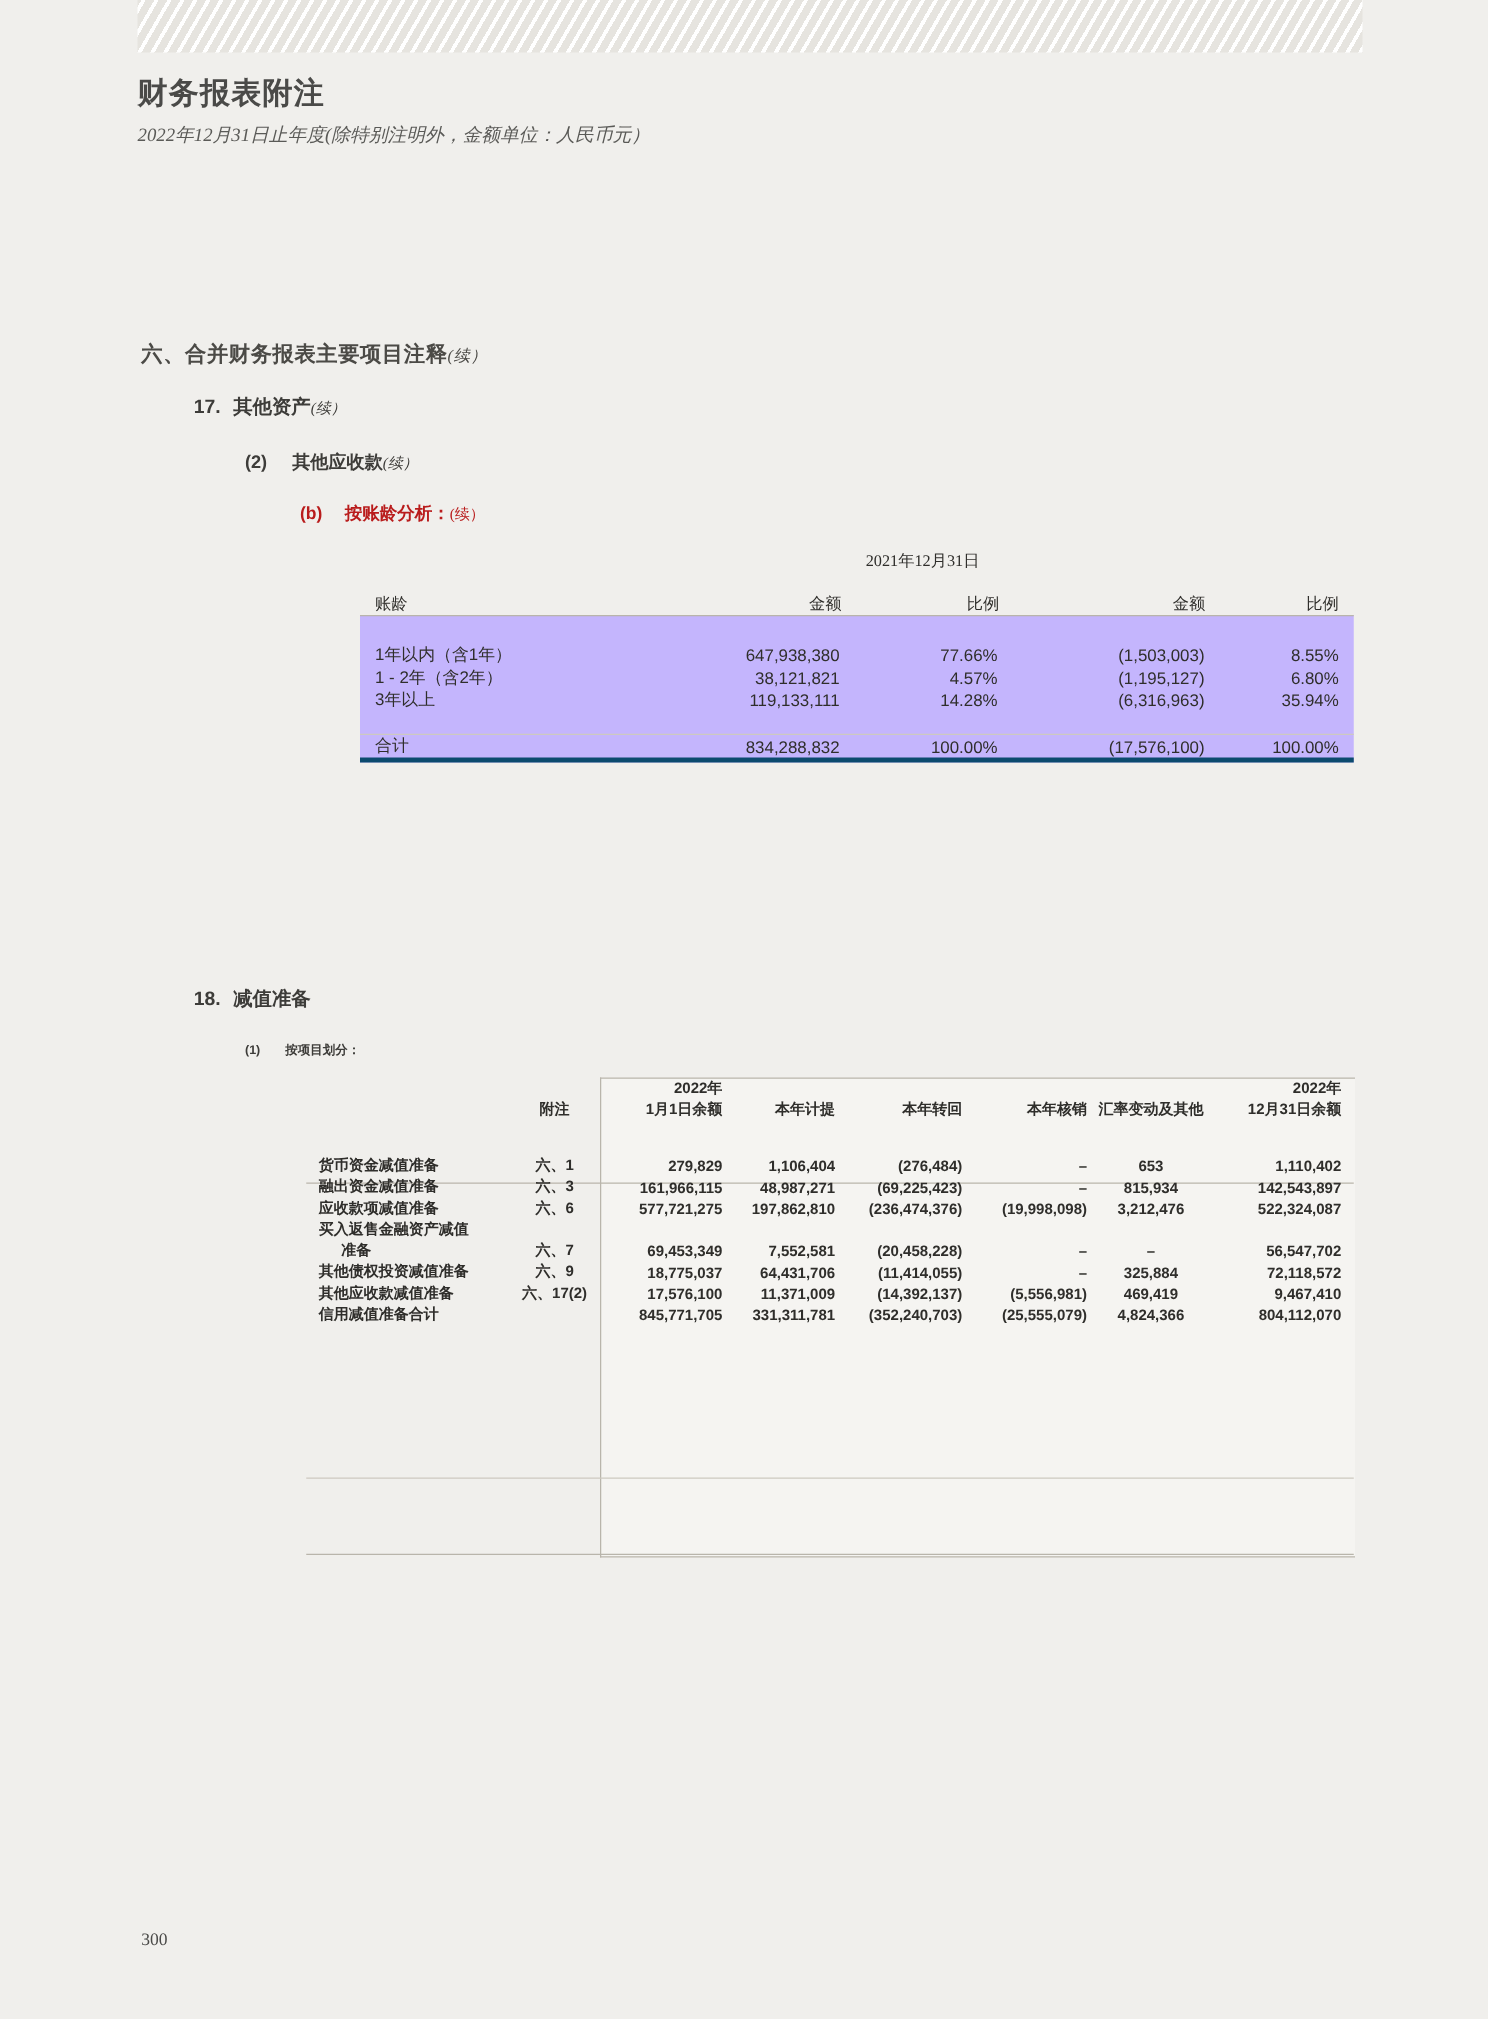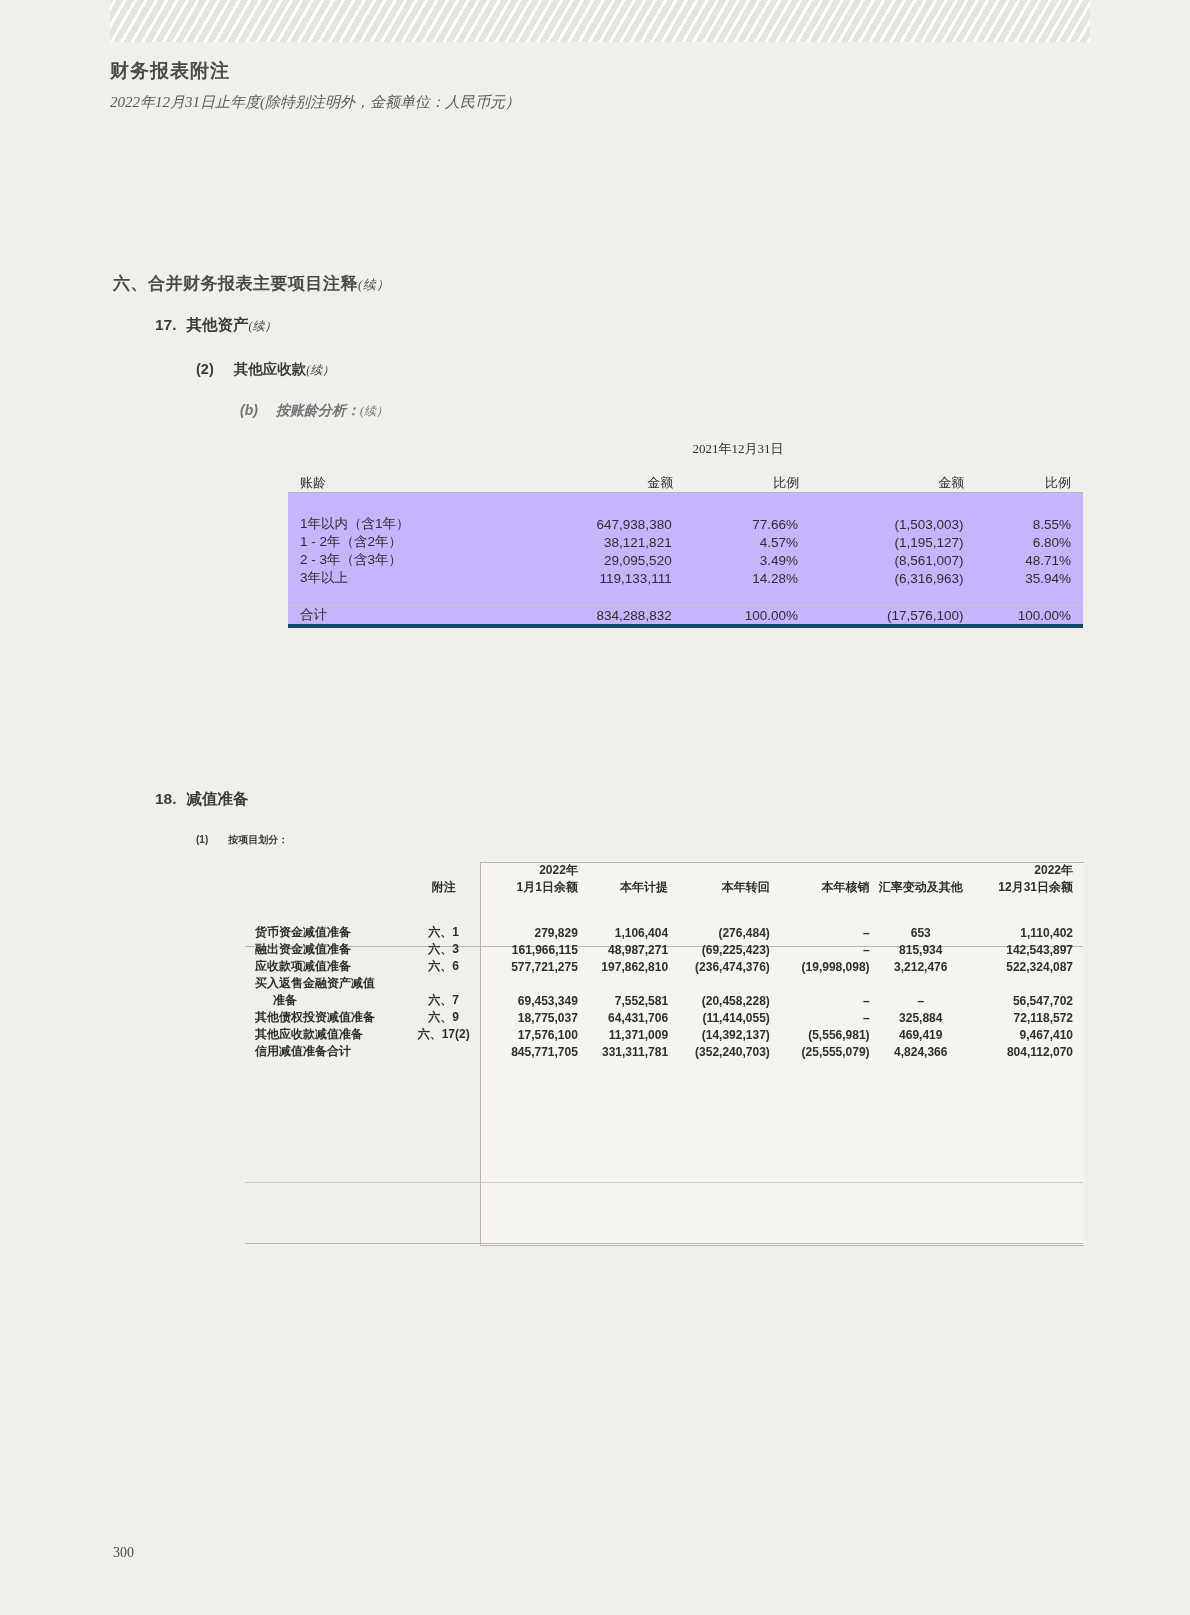--- a/index.html
+++ b/index.html
@@ -34,21 +34,21 @@
 
   
   .page-header {
     position: absolute;
     top: 58px;
     left: 110px;
     width: 980px;
   }
   .header-title {
     font-family: "Liberation Serif", serif;
-    font-size: 19px;
+    font-size: 24px;
     font-weight: bold;
     letter-spacing: 1px;
     color: #4a4a48;
     margin: 0 0 9px 0;
   }
   .header-sub {
     font-family: "Liberation Serif", serif;
     font-style: italic;
     font-size: 15px;
     color: #5a5a57;
@@ -103,22 +103,21 @@
     font-family: "Liberation Serif", serif;
     font-style: italic;
   }
 
   .item-b {
     position: absolute;
     top: 402px;
     left: 240px;
     font-size: 14px;
     font-weight: bold;
-    font-style: italic;
-    color: #737373;
+    color: #b91c1c;
   }
   .item-b .num { margin-right: 18px; }
   .item-b .cont {
     font-size: 12px;
     font-weight: normal;
     font-family: "Liberation Serif", serif;
   }
 
   .item-18 {
     position: absolute;
@@ -343,27 +342,20 @@
         <td class="c-amt2">(1,503,003)</td>
         <td class="c-pct2">8.55%</td>
       </tr>
       <tr class="t1-row">
         <td class="c-label">1 - 2年（含2年）</td>
         <td class="c-amt1">38,121,821</td>
         <td class="c-pct1">4.57%</td>
         <td class="c-amt2">(1,195,127)</td>
         <td class="c-pct2">6.80%</td>
       </tr>
-      <tr class="t1-row">
-        <td class="c-label">2 - 3年（含3年）</td>
-        <td class="c-amt1">29,095,520</td>
-        <td class="c-pct1">3.49%</td>
-        <td class="c-amt2">(8,561,007)</td>
-        <td class="c-pct2">48.71%</td>
-      </tr>
       <tr class="t1-row last">
         <td class="c-label">3年以上</td>
         <td class="c-amt1">119,133,111</td>
         <td class="c-pct1">14.28%</td>
         <td class="c-amt2">(6,316,963)</td>
         <td class="c-pct2">35.94%</td>
       </tr>
       <tr class="t1-total">
         <td class="c-label">合计</td>
         <td class="c-amt1">834,288,832</td>

